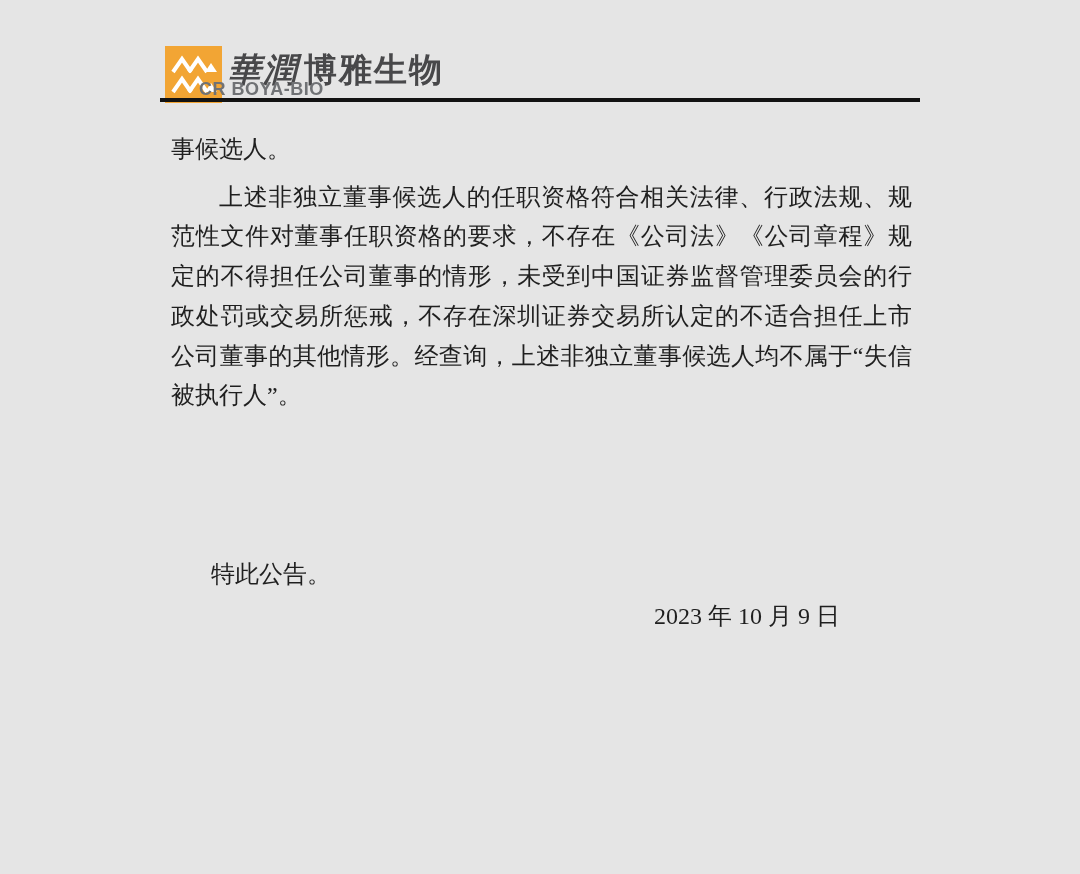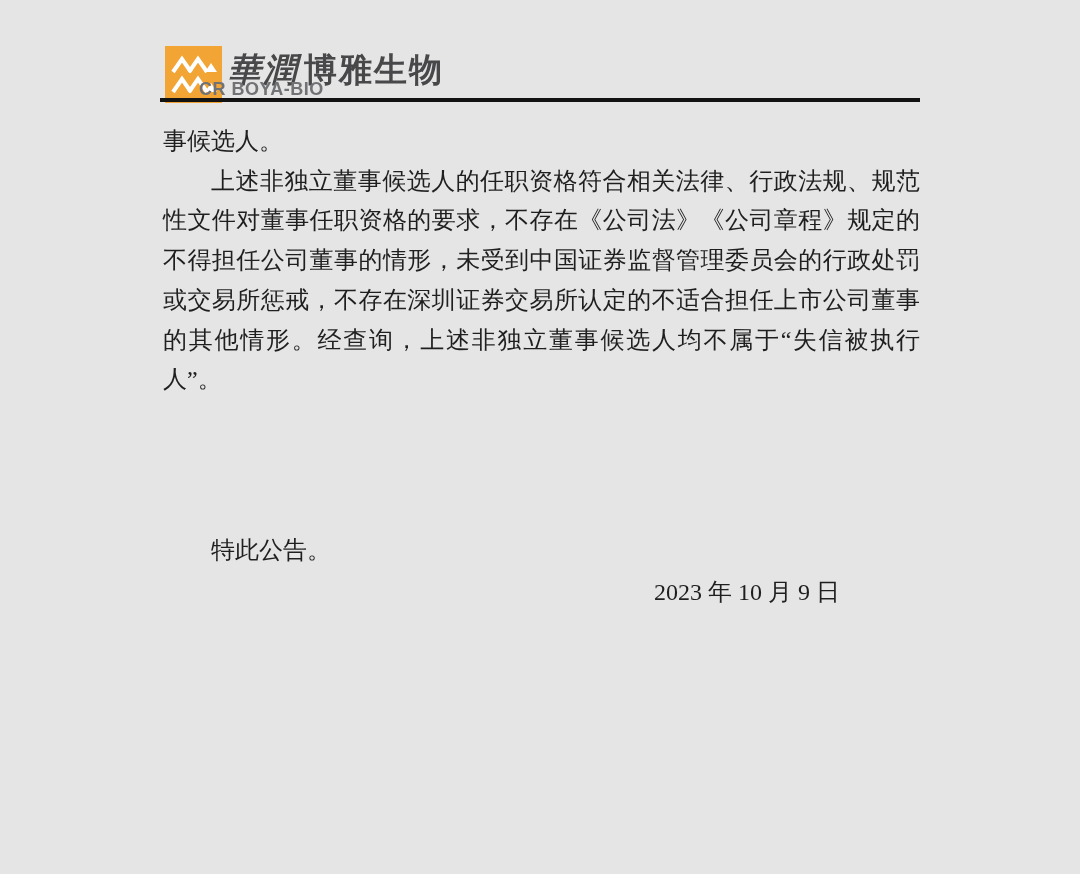--- a/index.html
+++ b/index.html
@@ -31,21 +31,21 @@
   .header-rule{
     position:absolute;left:160px;top:98px;
     width:760px;height:4px;background:#121212;
   }
   
   .content{
     position:absolute;left:163px;top:122px;width:757px;
     font-size:24px;line-height:39.7px;
     text-align:justify;
   }
-  .para{margin:0;}
+  .para{margin:8px;}
   .para.indent{text-indent:2em;}
   .closing-gap{height:130px;}
   .closing{text-indent:2em;line-height:40px;}
   .signature{
     text-align:right;line-height:45px;margin-top:6px;white-space:nowrap;
   }
   .doc-date{
     text-align:right;padding-right:80px;line-height:45px;white-space:nowrap;
   }
 </style>

